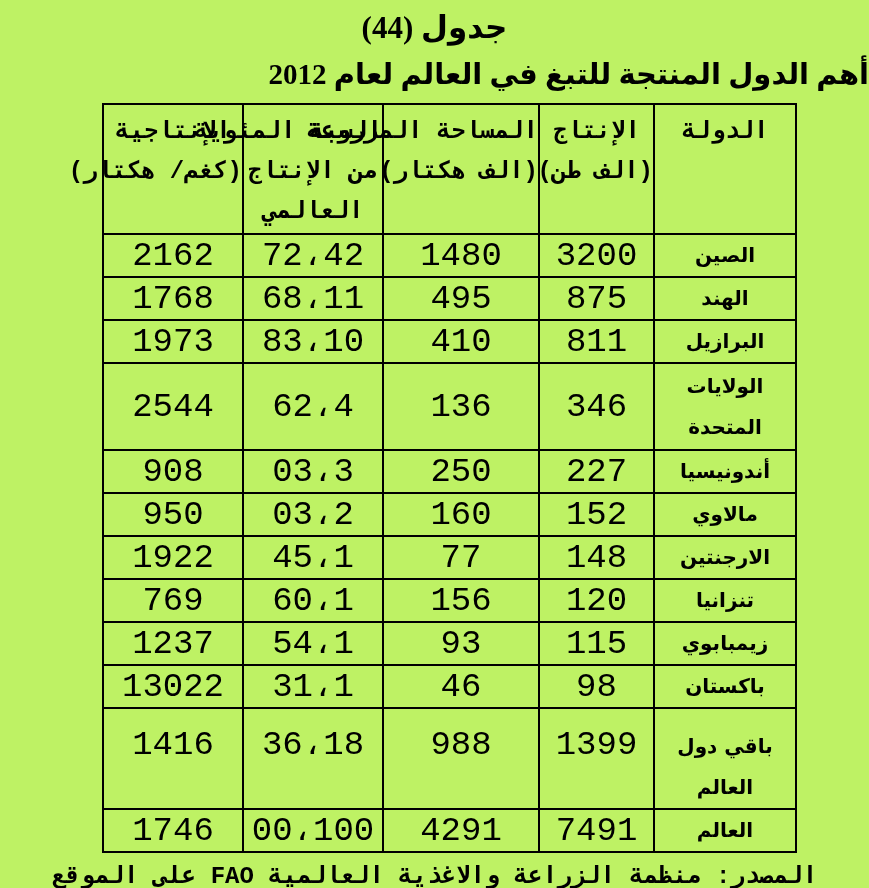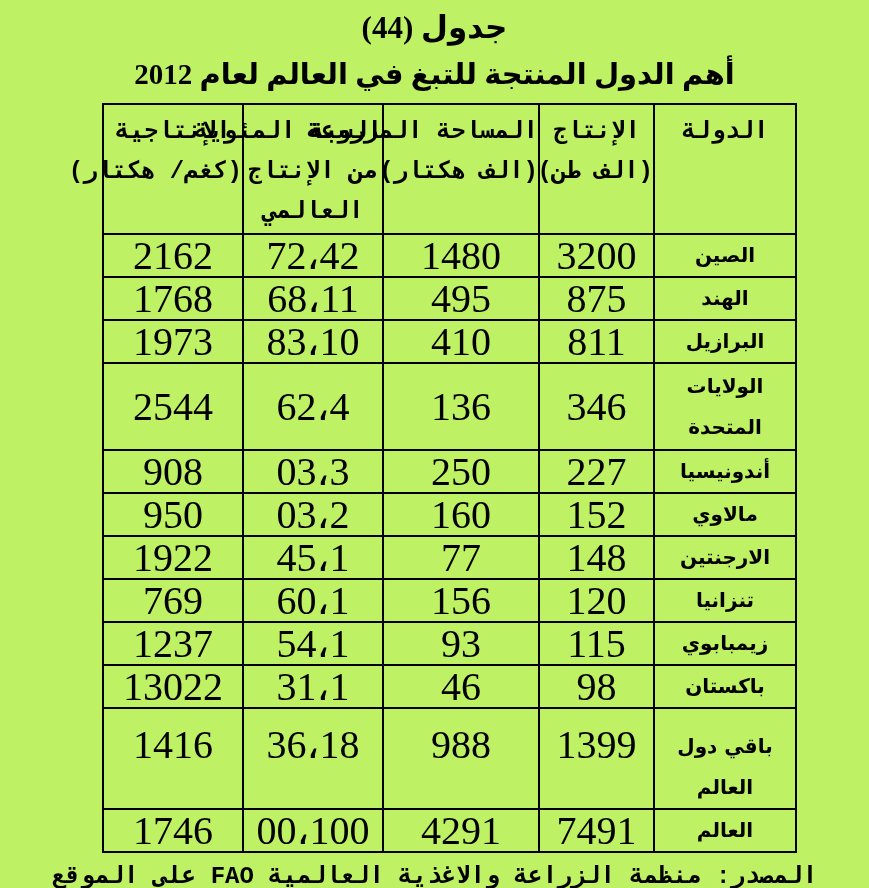--- a/index.html
+++ b/index.html
@@ -20,21 +20,20 @@
   .doc-title {
     margin-top: 8px;
     text-align: center;
     font-weight: bold;
     font-size: 31px;
     line-height: 40px;
     font-family: "Liberation Serif", "DejaVu Sans", serif;
   }
   .doc-subtitle {
     margin-top: 7px;
-    text-align: center;
     font-weight: bold;
     font-size: 29px;
     line-height: 38px;
     font-family: "Liberation Serif", "DejaVu Sans", serif;
   }
   table.main {
     border-collapse: collapse;
     table-layout: fixed;
     width: 693px;
     margin: 10px 72px 0 104px; 
@@ -53,22 +52,22 @@
     font-size: 24px;
     font-family: Liberation Mono, monospace;
   }
   .hline { display: block; line-height: 40px; white-space: nowrap; }
   tr.r-std   { height: 43px; }
   tr.r-us    { height: 87px; }
   tr.r-rest  { height: 90px; }
   tr.r-rest td { vertical-align: top; padding-top: 17px; }
   tr.r-world { height: 43px; }
   td.num {
-    font-family: Liberation Serif, serif;
-    font-size: 40px;
+    font-family: Liberation Mono, monospace;
+    font-size: 34px;
     line-height: 38px;
   }
   td.country {
     font-family: "DejaVu Sans", sans-serif;
     font-weight: bold;
     font-size: 20px;
   }
   .cline { display: block; line-height: 41px; white-space: nowrap; }
   .doc-source {
     margin-top: 8px;

